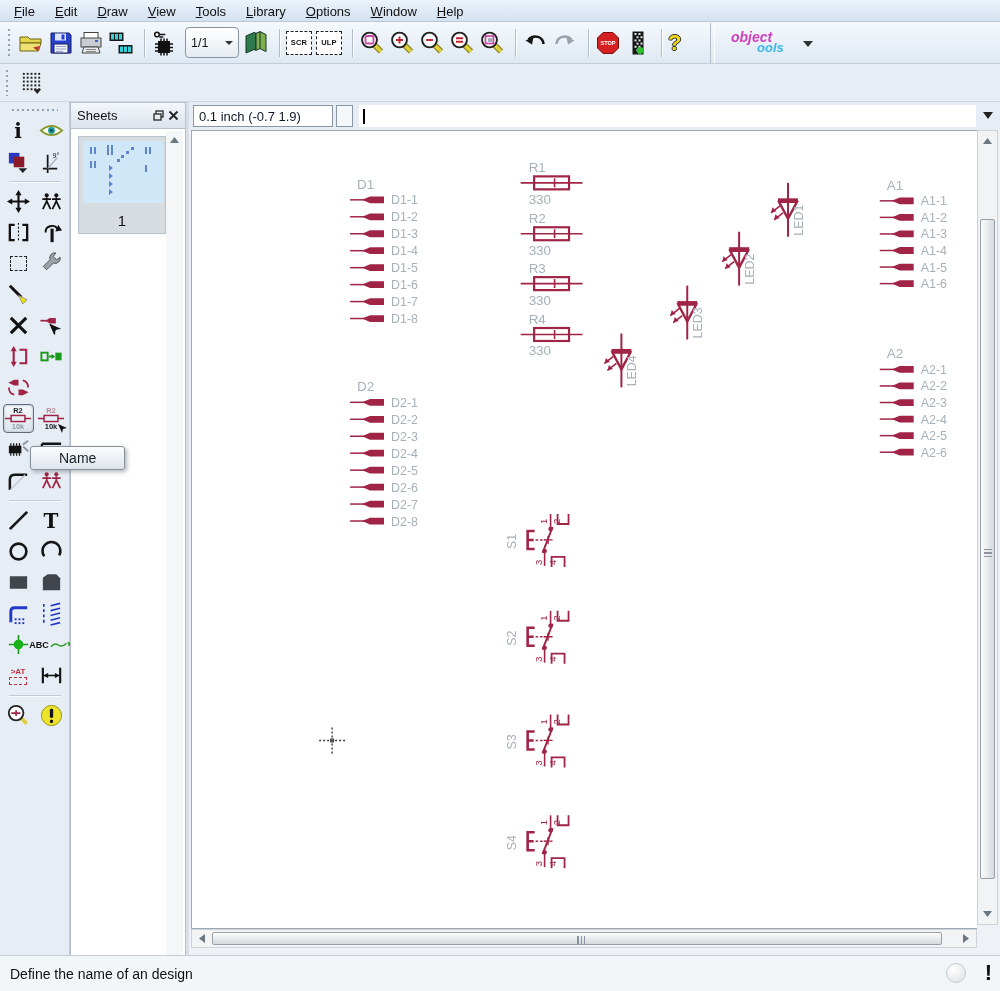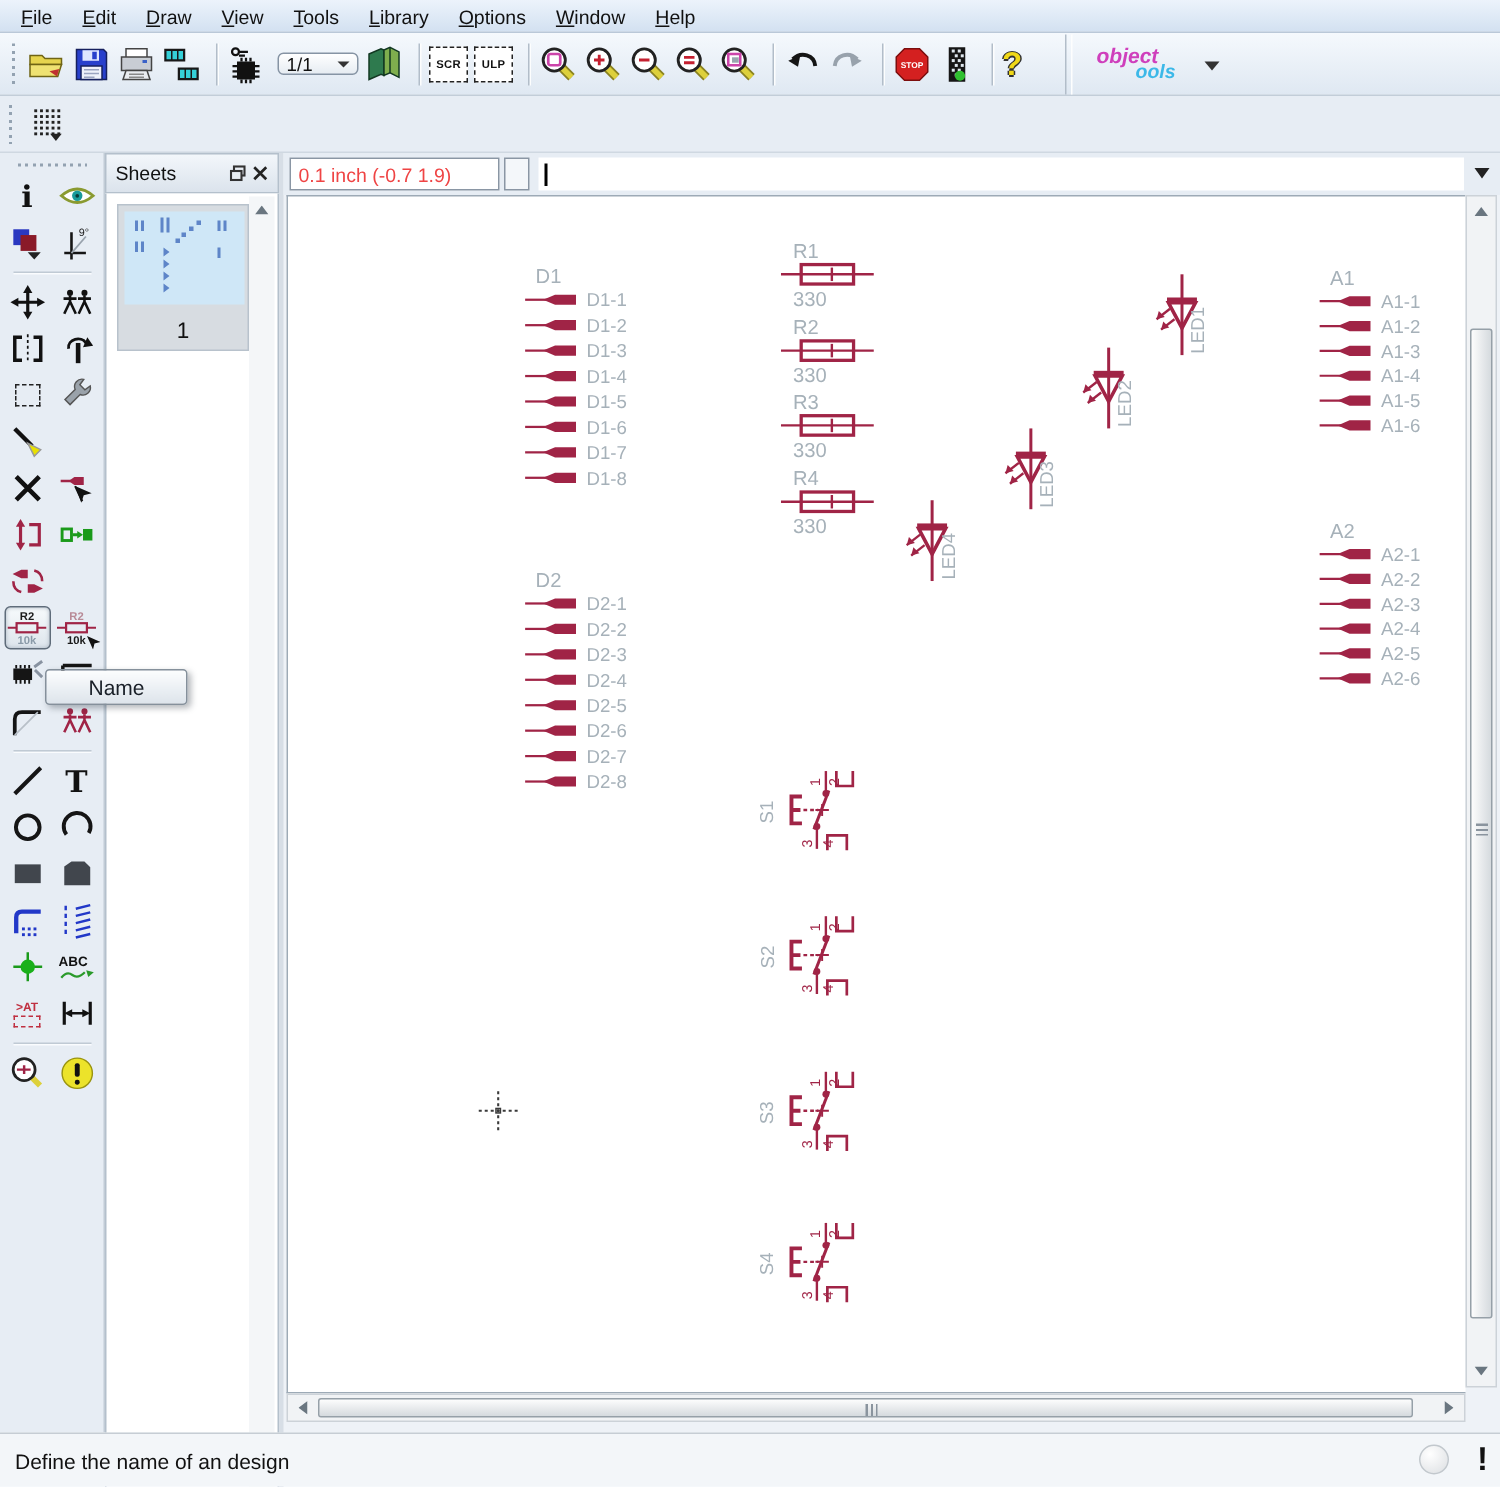--- a/index.html
+++ b/index.html
@@ -10,21 +10,21 @@
 
 .menubar{position:absolute;left:0;top:0;width:1000px;height:22px;background:linear-gradient(#ecf3fb,#d3e1f1);border-bottom:1px solid #bac8d8;display:flex;align-items:flex-end;padding-left:4px}
 .mi{padding:2px 10px;cursor:default}
 
 .toolbar{position:absolute;left:0;top:22px;width:1000px;height:42px;background:linear-gradient(#f5f9fd,#dfe8f2);border-bottom:1px solid #c2cdd8;display:flex;align-items:center;padding-left:2px}
 .tbtn{width:30px;height:30px;display:flex;align-items:center;justify-content:flex-start;flex:0 0 auto}
 .tbtn svg{width:26px;height:26px}
 .tsep{width:1px;height:28px;background:#b2bdc9;box-shadow:1px 0 0 #fdfefe;margin:0 6px;flex:0 0 auto}
 .psep{width:5px;height:40px;border-left:1px solid #b2bdc9;border-right:1px solid #fdfefe;margin:0 8px 0 12px;flex:0 0 auto}
 .vgrip{width:8px;height:28px;margin:0 4px;background:repeating-linear-gradient(#93a2b1 0 2px,transparent 2px 5px);background-size:2px 100%;background-repeat:repeat-y;background-position:2px 0;flex:0 0 auto}
-.sheetsel{width:54px;height:15px;border:1px solid #8694a4;border-radius:4px;background:linear-gradient(#ffffff,#e6ecf2);display:flex;align-items:center;justify-content:space-between;padding:0 5px;margin:0 4px;font-size:12.5px}
+.sheetsel{width:54px;height:31px;border:1px solid #8694a4;border-radius:4px;background:linear-gradient(#ffffff,#e6ecf2);display:flex;align-items:center;justify-content:space-between;padding:0 5px;margin:0 4px;font-size:12.5px}
 .sheetsel .car{width:0;height:0;border:4px solid transparent;border-top-color:#333;margin-top:4px}
 .dash-tool{width:26px;height:24px;border:1.6px dashed #222;display:flex;align-items:center;justify-content:center;font-weight:bold;font-size:7.5px;letter-spacing:.2px;position:relative;background:#fff}
 .q{color:#f0d818;font-weight:bold;font-size:22px;text-shadow:-1px 0 #333,1px 0 #333,0 -1px #333,0 1px #333}
 .brand{position:relative;width:66px;height:30px;margin-left:6px}
 .brand .b1{position:absolute;left:2px;top:1px;color:#cf3fbc;font-weight:bold;font-size:14px;font-style:italic}
 .brand .b2{position:absolute;left:28px;top:12px;color:#3cb8e8;font-weight:bold;font-size:13px;font-style:italic}
 
 .parambar{position:absolute;left:0;top:64px;width:1000px;height:38px;background:#e7edf4;border-bottom:1px solid #cfd8e1;display:flex;align-items:center}
 .parambar .vgrip{height:26px}
 
@@ -34,40 +34,40 @@
 .cell{width:31px;height:29px;display:flex;align-items:center;justify-content:center;position:relative}
 .cell svg{width:25px;height:25px}
 .cell.on{border:1px solid #5f6c7a;border-radius:4px;background:linear-gradient(#f7fafc,#dde5ec);box-shadow:inset 0 0 3px #aab6c2}
 .tsep-h{height:9px;display:flex;align-items:center;justify-content:center}
 .tsep-h i{display:block;width:52px;height:1px;background:#c0cad4;box-shadow:0 1px 0 #fafcfe}
 .info-i{font-family:"DejaVu Serif",serif;font-weight:bold;font-size:20px;line-height:1}
 .tt{font-family:"DejaVu Serif",serif;font-weight:bold;font-size:20px;line-height:1}
 .nv{display:flex;flex-direction:column;align-items:center;line-height:1}
 .nv span{font-size:7.5px;font-weight:bold}
 .nv svg{width:26px;height:9px}
-.lab-ic{display:flex;flex-direction:column;}
+.lab-ic{display:flex;flex-direction:row;align-items:center}
 .lab-ic span{font-size:9px;font-weight:bold}
 .lab-ic svg{width:24px;height:8px}
 .attr-ic{display:flex;flex-direction:column;align-items:center;color:#c03040}
 .attr-ic span{font-size:8px;font-weight:bold}
 .attr-ic .attr-box{width:18px;height:8px;border:1.4px dashed #c03040;margin-top:1px}
 .dash-sq{width:17px;height:15px;border:1.6px dashed #222}
 
 .sheets{position:absolute;left:70px;top:102px;width:119px;height:971px;background:#eef2f6;border-right:3px solid #d7dee6}
 .sh-head{height:27px;background:linear-gradient(#f3f7fb,#dbe3ec);border:1px solid #b4c0cc;display:flex;align-items:center;padding:0 6px;gap:4px}
 .sh-head .ttl{flex:1;font-size:13px}
 .sh-body{position:absolute;left:0;top:27px;right:0;bottom:0;background:#fff;border:1px solid #b4c0cc;border-top:none}
 .sh-card{position:absolute;left:7px;top:7px;width:88px;height:98px;background:#d7dce1;border:1px solid #b8c2cc}
 .sh-img{position:absolute;left:4px;top:4px;width:80px;height:62px;background:#cfe7f7}
 .sh-num{position:absolute;left:0;bottom:4px;width:100%;text-align:center;font-size:15px}
 .sh-scroll{position:absolute;right:2px;top:2px;bottom:2px;width:17px;background:#f4f6f8}
 .sbtn{position:absolute;left:0;width:17px;height:17px;display:flex;align-items:center;justify-content:center}
 
 .cmdbar{position:absolute;left:189px;top:102px;width:811px;height:28px;background:#e7edf4}
-.coordbox{position:absolute;left:4px;top:3px;width:140px;height:22px;background:#fff;border:1px solid #8a96a4;color:#ef4444;font-size:13px;display:flex;align-items:center;padding-left:5px;white-space:nowrap}
+.coordbox{position:absolute;left:4px;top:3px;width:140px;height:22px;background:#fff;border:1px solid #8a96a4;color:#0f172a;font-size:13px;display:flex;align-items:center;padding-left:5px;white-space:nowrap}
 .modbox{position:absolute;left:147px;top:3px;width:17px;height:22px;background:#f4f7fa;border:1px solid #8a96a4}
 .cmdinput{position:absolute;left:170px;top:3px;right:24px;height:22px;background:#fff;display:flex;align-items:center;padding-left:4px}
 .caret{display:inline-block;width:1.5px;height:15px;background:#000}
 .cmd-drop{position:absolute;right:3px;top:8px;width:16px;height:12px}
 
 .canvas{position:absolute;left:191px;top:130px;width:786px;height:799px;background:#fff;border:1px solid #9daab6;border-right:none}
 .canvas svg{width:100%;height:100%}
 
 .vscroll{position:absolute;left:977px;top:130px;width:21px;height:795px;background:#f1f3f5;border:1px solid #ccd2d8}
 .vthumb{position:absolute;left:2px;top:88px;width:15px;height:660px;background:linear-gradient(90deg,#fdfdfd,#d5dade);border:1px solid #96a0a8;border-radius:2px}

